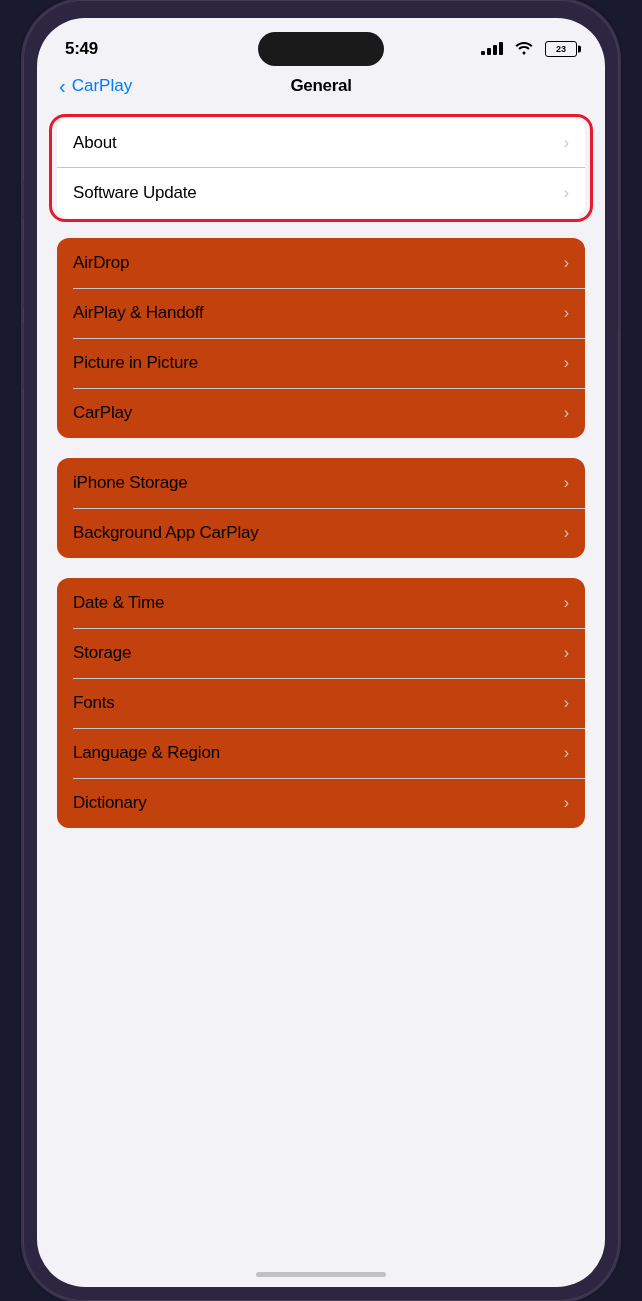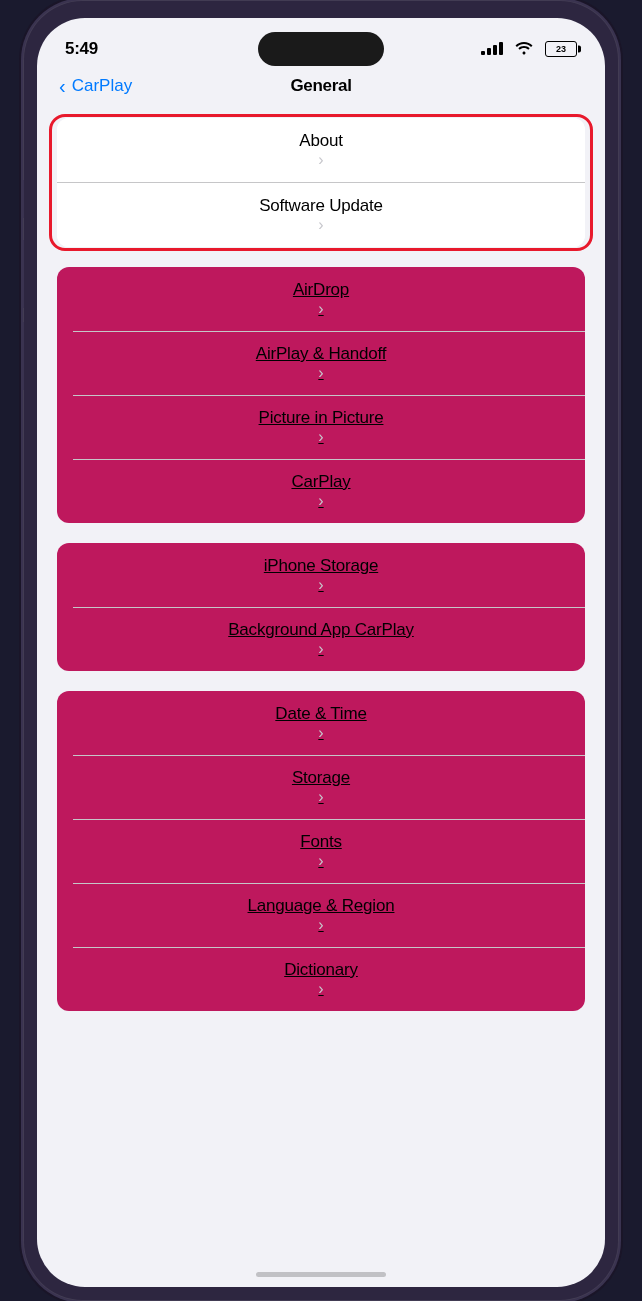--- a/index.html
+++ b/index.html
@@ -149,35 +149,33 @@
 
     
     .content {
       padding: 0 0 20px 0;
       overflow-y: auto;
     }
 
     
     .settings-group {
       margin: 0 20px 20px 20px;
-      background: #be185d;
+      background: #c2410c;
       border-radius: 12px;
       overflow: hidden;
-      text-decoration: underline;
     }
 
     .settings-row {
       display: flex;
       align-items: center;
       justify-content: space-between;
       padding: 13px 16px;
       position: relative;
       cursor: pointer;
       min-height: 50px;
-      flex-direction: column;
     }
 
     .settings-row:not(:last-child)::after {
       content: '';
       position: absolute;
       bottom: 0;
       left: 16px;
       right: 0;
       height: 0.5px;
       background: #c6c6c8;

